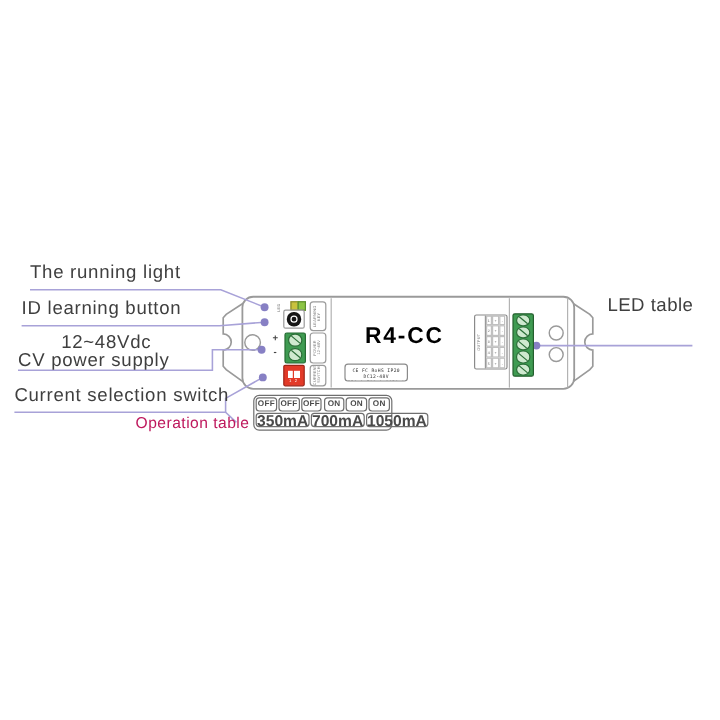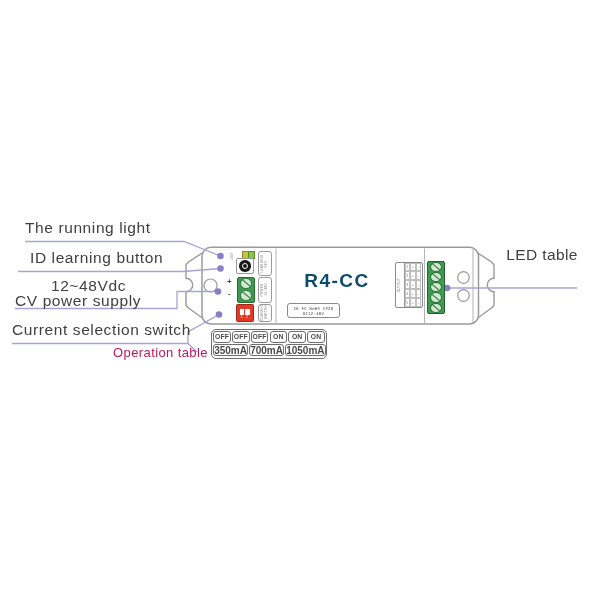--- a/index.html
+++ b/index.html
@@ -4,21 +4,21 @@
 <style>
   html,body{margin:0;padding:0;background:#fff;}
   .canvas{position:relative;width:600px;height:600px;background:#ffffff;overflow:hidden;
           font-family:"Liberation Sans",sans-serif;}
   svg.overlay{position:absolute;left:0;top:0;}
   .lbl{position:absolute;color:#3f3f3f;font-size:15.5px;letter-spacing:0.6px;white-space:nowrap;text-align:center;}
   .lbl-small{position:absolute;color:#be185d;font-size:13px;letter-spacing:0.4px;white-space:nowrap;}
   .lbl-right{position:absolute;left:502px;top:246px;width:80px;text-align:center;
              color:#3f3f3f;font-size:15.5px;letter-spacing:0.4px;line-height:18.5px;}
   .model{position:absolute;left:300px;top:270px;width:74px;text-align:center;
-         font-size:19px;font-weight:bold;letter-spacing:1.5px;color:#0c4a6e;}
+         font-size:19px;font-weight:bold;letter-spacing:1.5px;color:#000000;}
   
   .vtext{writing-mode:vertical-rl;transform:rotate(180deg);font-size:3.2px;line-height:3.9px;
          color:#777;letter-spacing:0.2px;text-align:center;}
   .led-chip{position:absolute;width:5px;height:5.5px;}
   .led-yellow{left:242.3px;top:251.3px;background:#c9c23c;border:0.5px solid #8a8a30;}
   .led-green{left:247.6px;top:251.3px;background:#8cc544;border:0.5px solid #5d8c2e;}
   .led-vlabel{position:absolute;left:231px;top:250.5px;height:11px;display:flex;align-items:center;}
   .button-pad{position:absolute;left:235.7px;top:258px;width:16.5px;height:14.3px;background:#fff;
               border:1px solid #999;border-radius:2px;display:flex;align-items:center;justify-content:center;}
   .btn-outer{width:11.5px;height:11.5px;border-radius:50%;background:#161616;
@@ -53,21 +53,21 @@
   .out-grid{flex:1;display:grid;grid-template-columns:repeat(3,1fr);grid-auto-rows:1fr;}
   .out-grid span{border:0.5px solid #c0c0c0;display:flex;align-items:center;justify-content:center;
                  font-size:3px;color:#666;overflow:hidden;}
   
   .op{position:absolute;left:211px;top:329px;width:116px;border:1.3px solid #6f6f6f;border-radius:5px;
       background:#fff;padding:0.6px;box-sizing:border-box;}
   .op-row{display:flex;}
   .op-c{border:1px solid #6f6f6f;border-radius:3px;margin:0.6px;display:flex;align-items:center;
         justify-content:center;color:#4a4a4a;font-weight:bold;flex:1;}
   .op-r1 .op-c{height:9.5px;font-size:6.8px;letter-spacing:0.2px;}
-  .op-r2 .op-c{height:10.5px;font-size:10px;}
+  .op-r2 .op-c{height:10.5px;font-size:13px;}
 </style>
 </head>
 <body>
 
 <div class="canvas">
 
   <svg class="overlay" width="600" height="600" viewBox="0 0 600 600">
 
     <path d="M 203 252.5 L 188.5 262 L 186 264.8 L 186 278.3 A 6.7 6.7 0 0 1 186 291.7 L 186 305.2 L 188.5 308 L 203 318.5 Z" fill="#ffffff" stroke="#9a9a9a" stroke-width="1.4"></path>
     <path d="M 477 252.5 L 491.5 262 L 494 264.8 L 494 278.3 A 6.7 6.7 0 0 0 494 291.7 L 494 305.2 L 491.5 308 L 477 318.5 Z" fill="#ffffff" stroke="#9a9a9a" stroke-width="1.4"></path>
@@ -90,21 +90,21 @@
     <path d="M 447 288 H 577" fill="none" stroke="#a8a2d8" stroke-width="1.3"></path>
 
     <circle cx="220.5" cy="256" r="3.3" fill="#8780c4"></circle>
     <circle cx="220.5" cy="268.5" r="3.3" fill="#8780c4"></circle>
     <circle cx="218" cy="291.5" r="3.3" fill="#8780c4"></circle>
     <circle cx="219" cy="314.5" r="3.3" fill="#8780c4"></circle>
     <circle cx="447" cy="288" r="3.3" fill="#8780c4"></circle>
   </svg>
 
   <div class="lbl" style="left:25px;top:219px;">The running light</div>
-  <div class="lbl" style="left:30px;top:249px;">ID learning button</div>
+  <div class="lbl" style="left:18px;top:249px;">ID learning button</div>
   <div class="lbl" style="left:15px;top:277px;width:147px;text-align:center;">12~48Vdc</div>
   <div class="lbl" style="left:15px;top:292px;">CV power supply</div>
   <div class="lbl" style="left:12px;top:321px;">Current selection switch</div>
   <div class="lbl-small" style="left:113px;top:345px;">Operation table</div>
   <div class="lbl-right">
     <div>LED table</div>
   </div>
 
   <div class="model">R4-CC</div>
 

